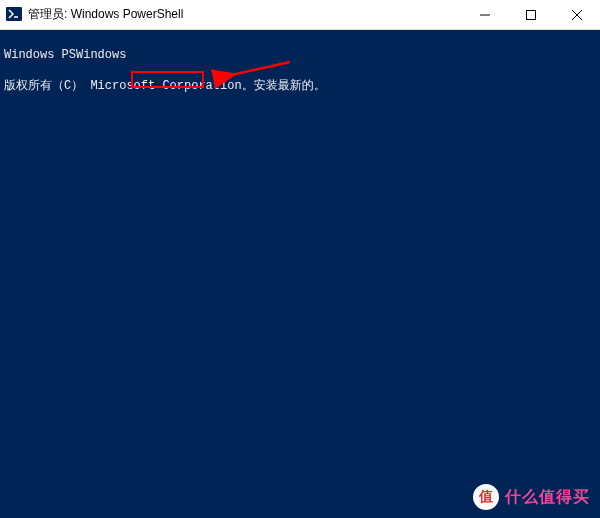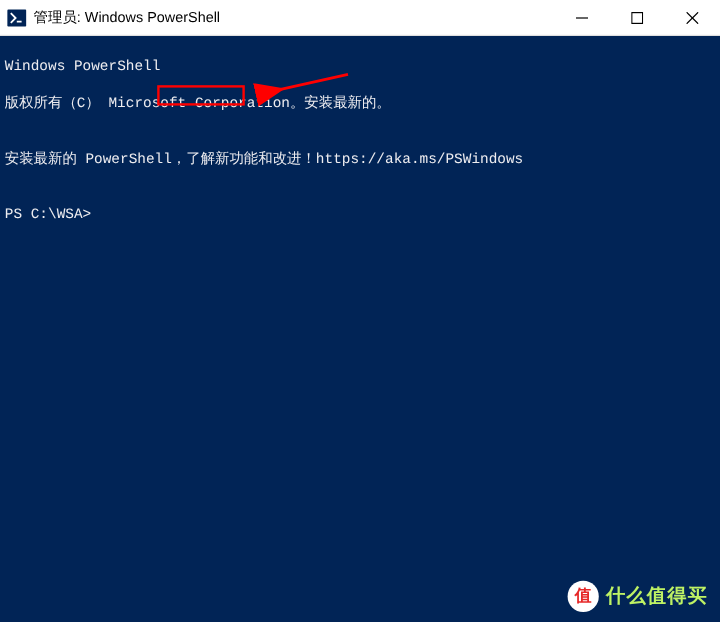--- a/index.html
+++ b/index.html
@@ -15,21 +15,21 @@
     .titlebar {
       height: 30px;
       background: #ffffff;
       display: flex;
       align-items: center;
       justify-content: space-between;
       border-bottom: 1px solid #e0e0e0;
     }
     .titlebar-left {
       display: flex;
-      align-items: flex-end;
+      align-items: flex-start;
       padding-left: 6px;
       gap: 6px;
     }
     .app-icon {
       width: 16px;
       height: 16px;
       display: flex;
       align-items: center;
       justify-content: center;
     }
@@ -85,21 +85,21 @@
       background: #fff;
       display: flex;
       align-items: center;
       justify-content: center;
       font-size: 14px;
       color: #e62828;
       font-weight: bold;
       font-family: 'Microsoft YaHei', sans-serif;
     }
     .watermark-text {
-      color: #bef264;
+      color: #ec4899;
       font-family: 'Microsoft YaHei', sans-serif;
       font-size: 16px;
       font-weight: bold;
       letter-spacing: 1px;
     }
   </style>
 </head>
 <body>
 
 <div class="titlebar">
@@ -127,26 +127,24 @@
     <div class="control-btn close">
       <svg width="10" height="10" viewBox="0 0 10 10">
           <line x1="0" y1="0" x2="10" y2="10" stroke="#000" stroke-width="1"></line>
           <line x1="10" y1="0" x2="0" y2="10" stroke="#000" stroke-width="1"></line>
         </svg>
     </div>
   </div>
 </div>
 
 <div class="terminal">
-<span class="terminal-line">Windows PowerShell</span>
+<span class="terminal-line">Windows PSWindows</span>
 <span class="terminal-line">版权所有（C） Microsoft Corporation。安装最新的。</span>
 <span class="terminal-line"></span>
-<span class="terminal-line">安装最新的 PowerShell，了解新功能和改进！https://aka.ms/PSWindows</span>
 <span class="terminal-line"></span>
-<span class="terminal-line">PS C:\WSA&gt; </span>
 </div>
 
 <svg class="arrow" width="600" height="518" style="left:0;top:0;">
   <defs>
     <marker id="ah" markerWidth="10" markerHeight="8" refX="2" refY="4" orient="auto">
       <polygon points="0 0, 10 4, 0 8" fill="#ff0000"></polygon>
     </marker>
   </defs>
   <line id="arrow-line" stroke="#ff0000" stroke-width="2.5" marker-start="url(#ah)" x1="218" y1="78" x2="290" y2="62"></line>
 </svg>

